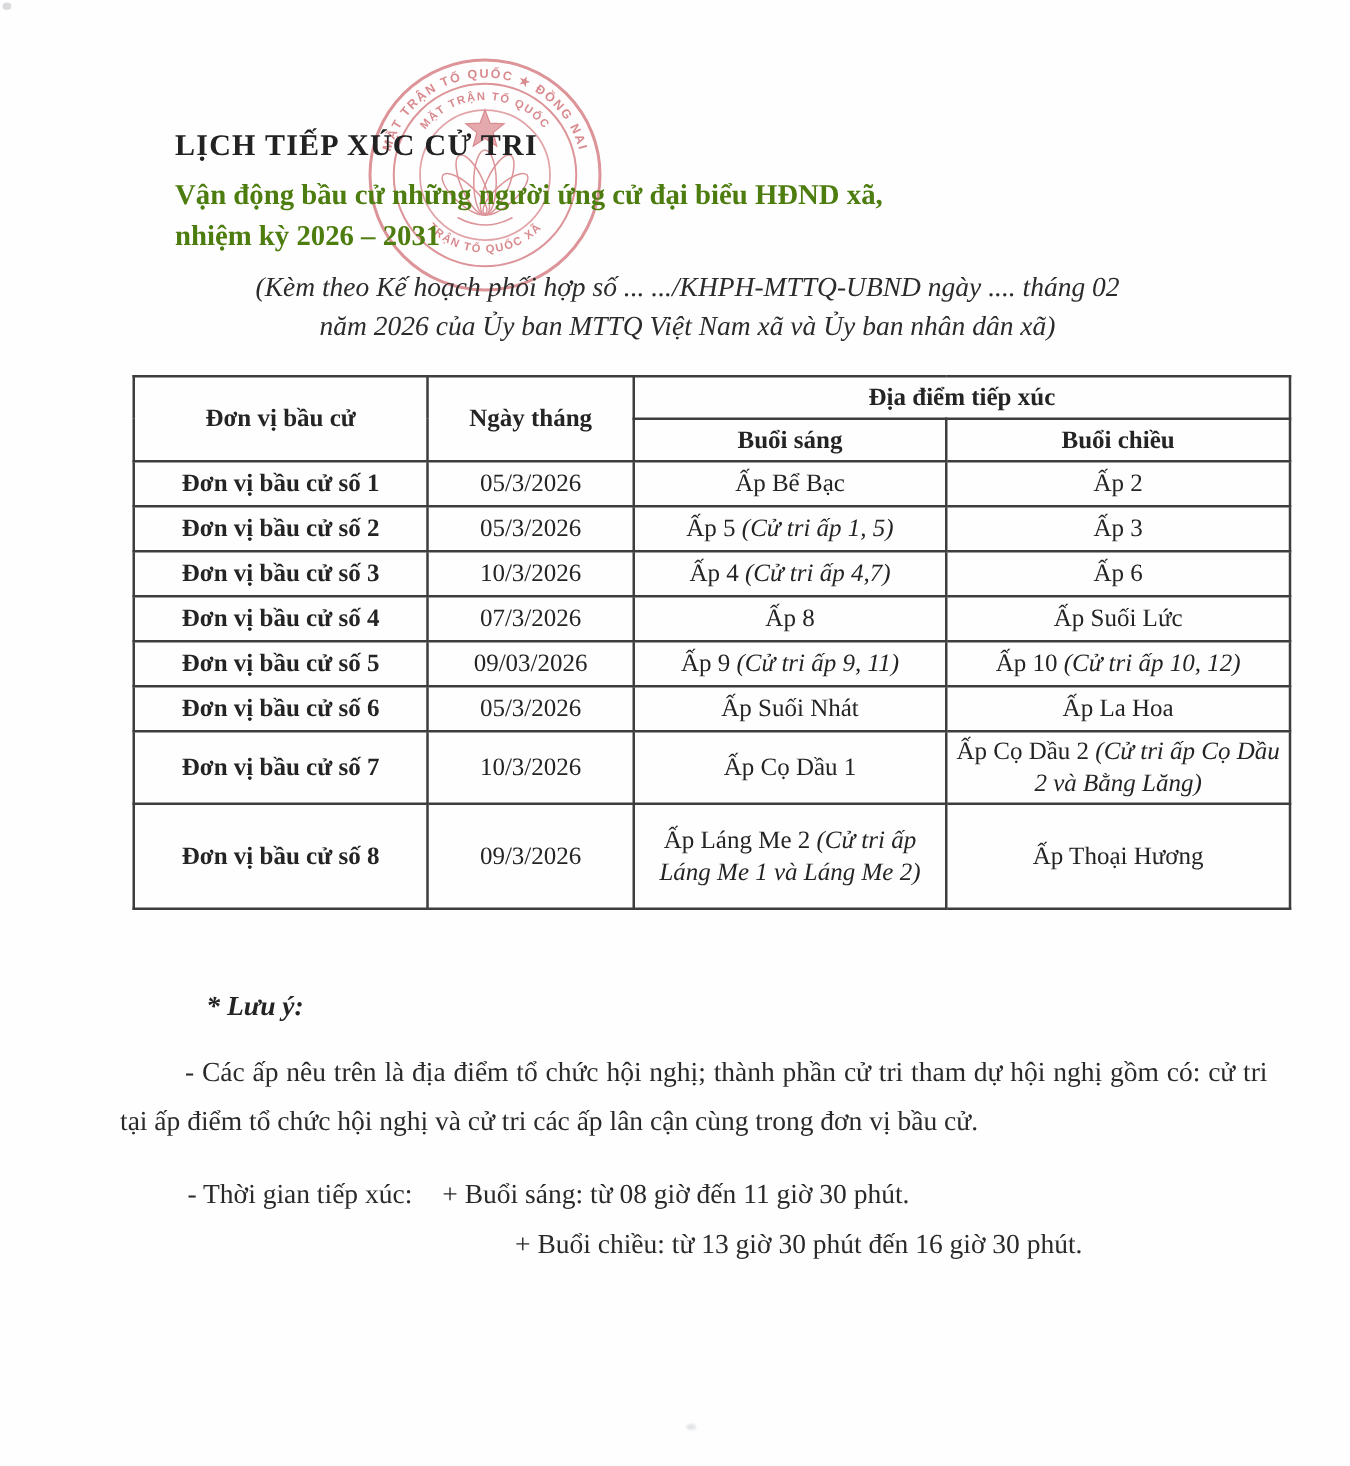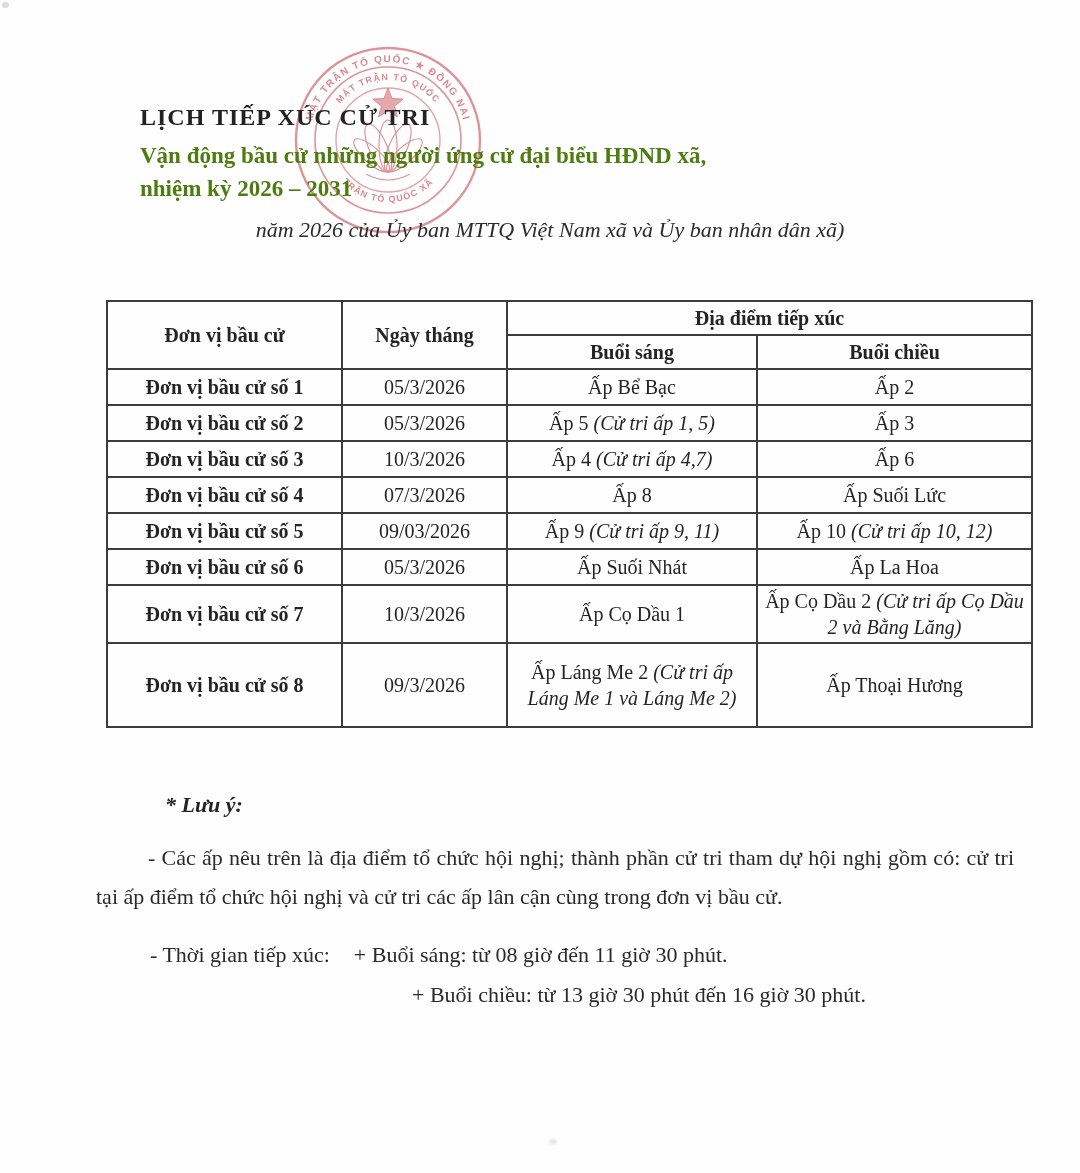--- a/index.html
+++ b/index.html
@@ -128,20 +128,21 @@
       <path d="M74 132 Q96 144 118 132" stroke-width="1.2"></path>
     </g>
   </svg>
 
   <div class="header">
     <div class="doc-title">LỊCH TIẾP XÚC CỬ TRI</div>
     <div class="doc-subtitle">Vận động bầu cử những người ứng cử đại biểu HĐND xã,</div>
     <div class="doc-subtitle">nhiệm kỳ 2026 – 2031</div>
   </div>
   <div class="attachment">
+    <div>(Kèm theo Kế hoạch phối hợp số ... .../KHPH-MTTQ-UBND ngày .... tháng 02</div>
     <div>năm 2026 của Ủy ban MTTQ Việt Nam xã và Ủy ban nhân dân xã)</div>
   </div>
 
   <table class="schedule">
     <colgroup>
       <col style="width:235px">
         <col style="width:165px">
         <col style="width:250px">
         <col style="width:275px">
     </colgroup>

